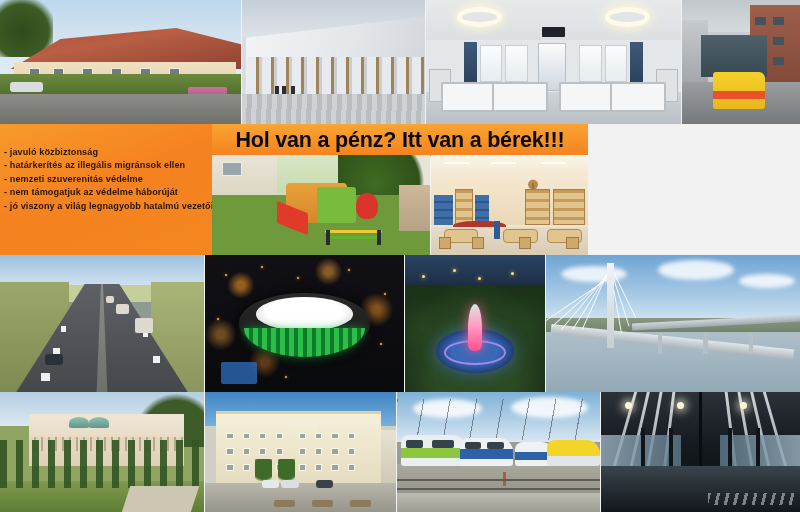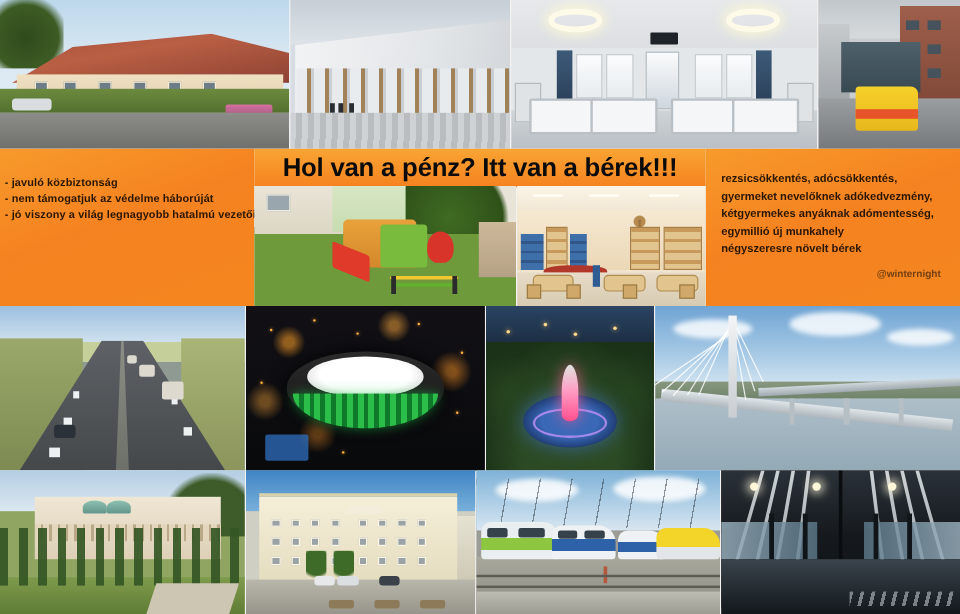--- a/index.html
+++ b/index.html
@@ -384,39 +384,31 @@
     <div class="glass"></div>
     <div class="ground"></div>
     <div class="van"></div>
   </div>
 
   <div class="band">
 
     <div class="panel-left">
       <ul class="bullets">
         <li>- javuló közbiztonság</li>
+        <li>- határkerítés az illegális migránsok ellen</li>
+        <li>- nemzeti szuverenitás védelme</li>
         <li>- nem támogatjuk az védelme háborúját</li>
         <li>- jó viszony a világ legnagyobb hatalmú vezetőivel</li>
       </ul>
     </div>
 
     <div class="headline-strip">
       <div class="headline">Hol van a pénz? Itt van a bérek!!!</div>
     </div>
 
-    <div class="panel-right">
-      <ul class="promises">
-        <li>rezsicsökkentés, adócsökkentés,</li>
-        <li>gyermeket nevelőknek adókedvezmény,</li>
-        <li>kétgyermekes anyáknak adómentesség,</li>
-        <li>egymillió új munkahely</li>
-        <li>négyszeresre növelt bérek</li>
-      </ul>
-      <div class="watermark">@winternight</div>
-    </div>
   </div>
 
   <div class="tile" id="t-play">
     <div class="bldg">
         <div class="w"></div>
       </div>
     <div class="wall"></div>
     <div class="trees"></div>
     <div class="gym"></div>
     <div class="gym2"></div>

